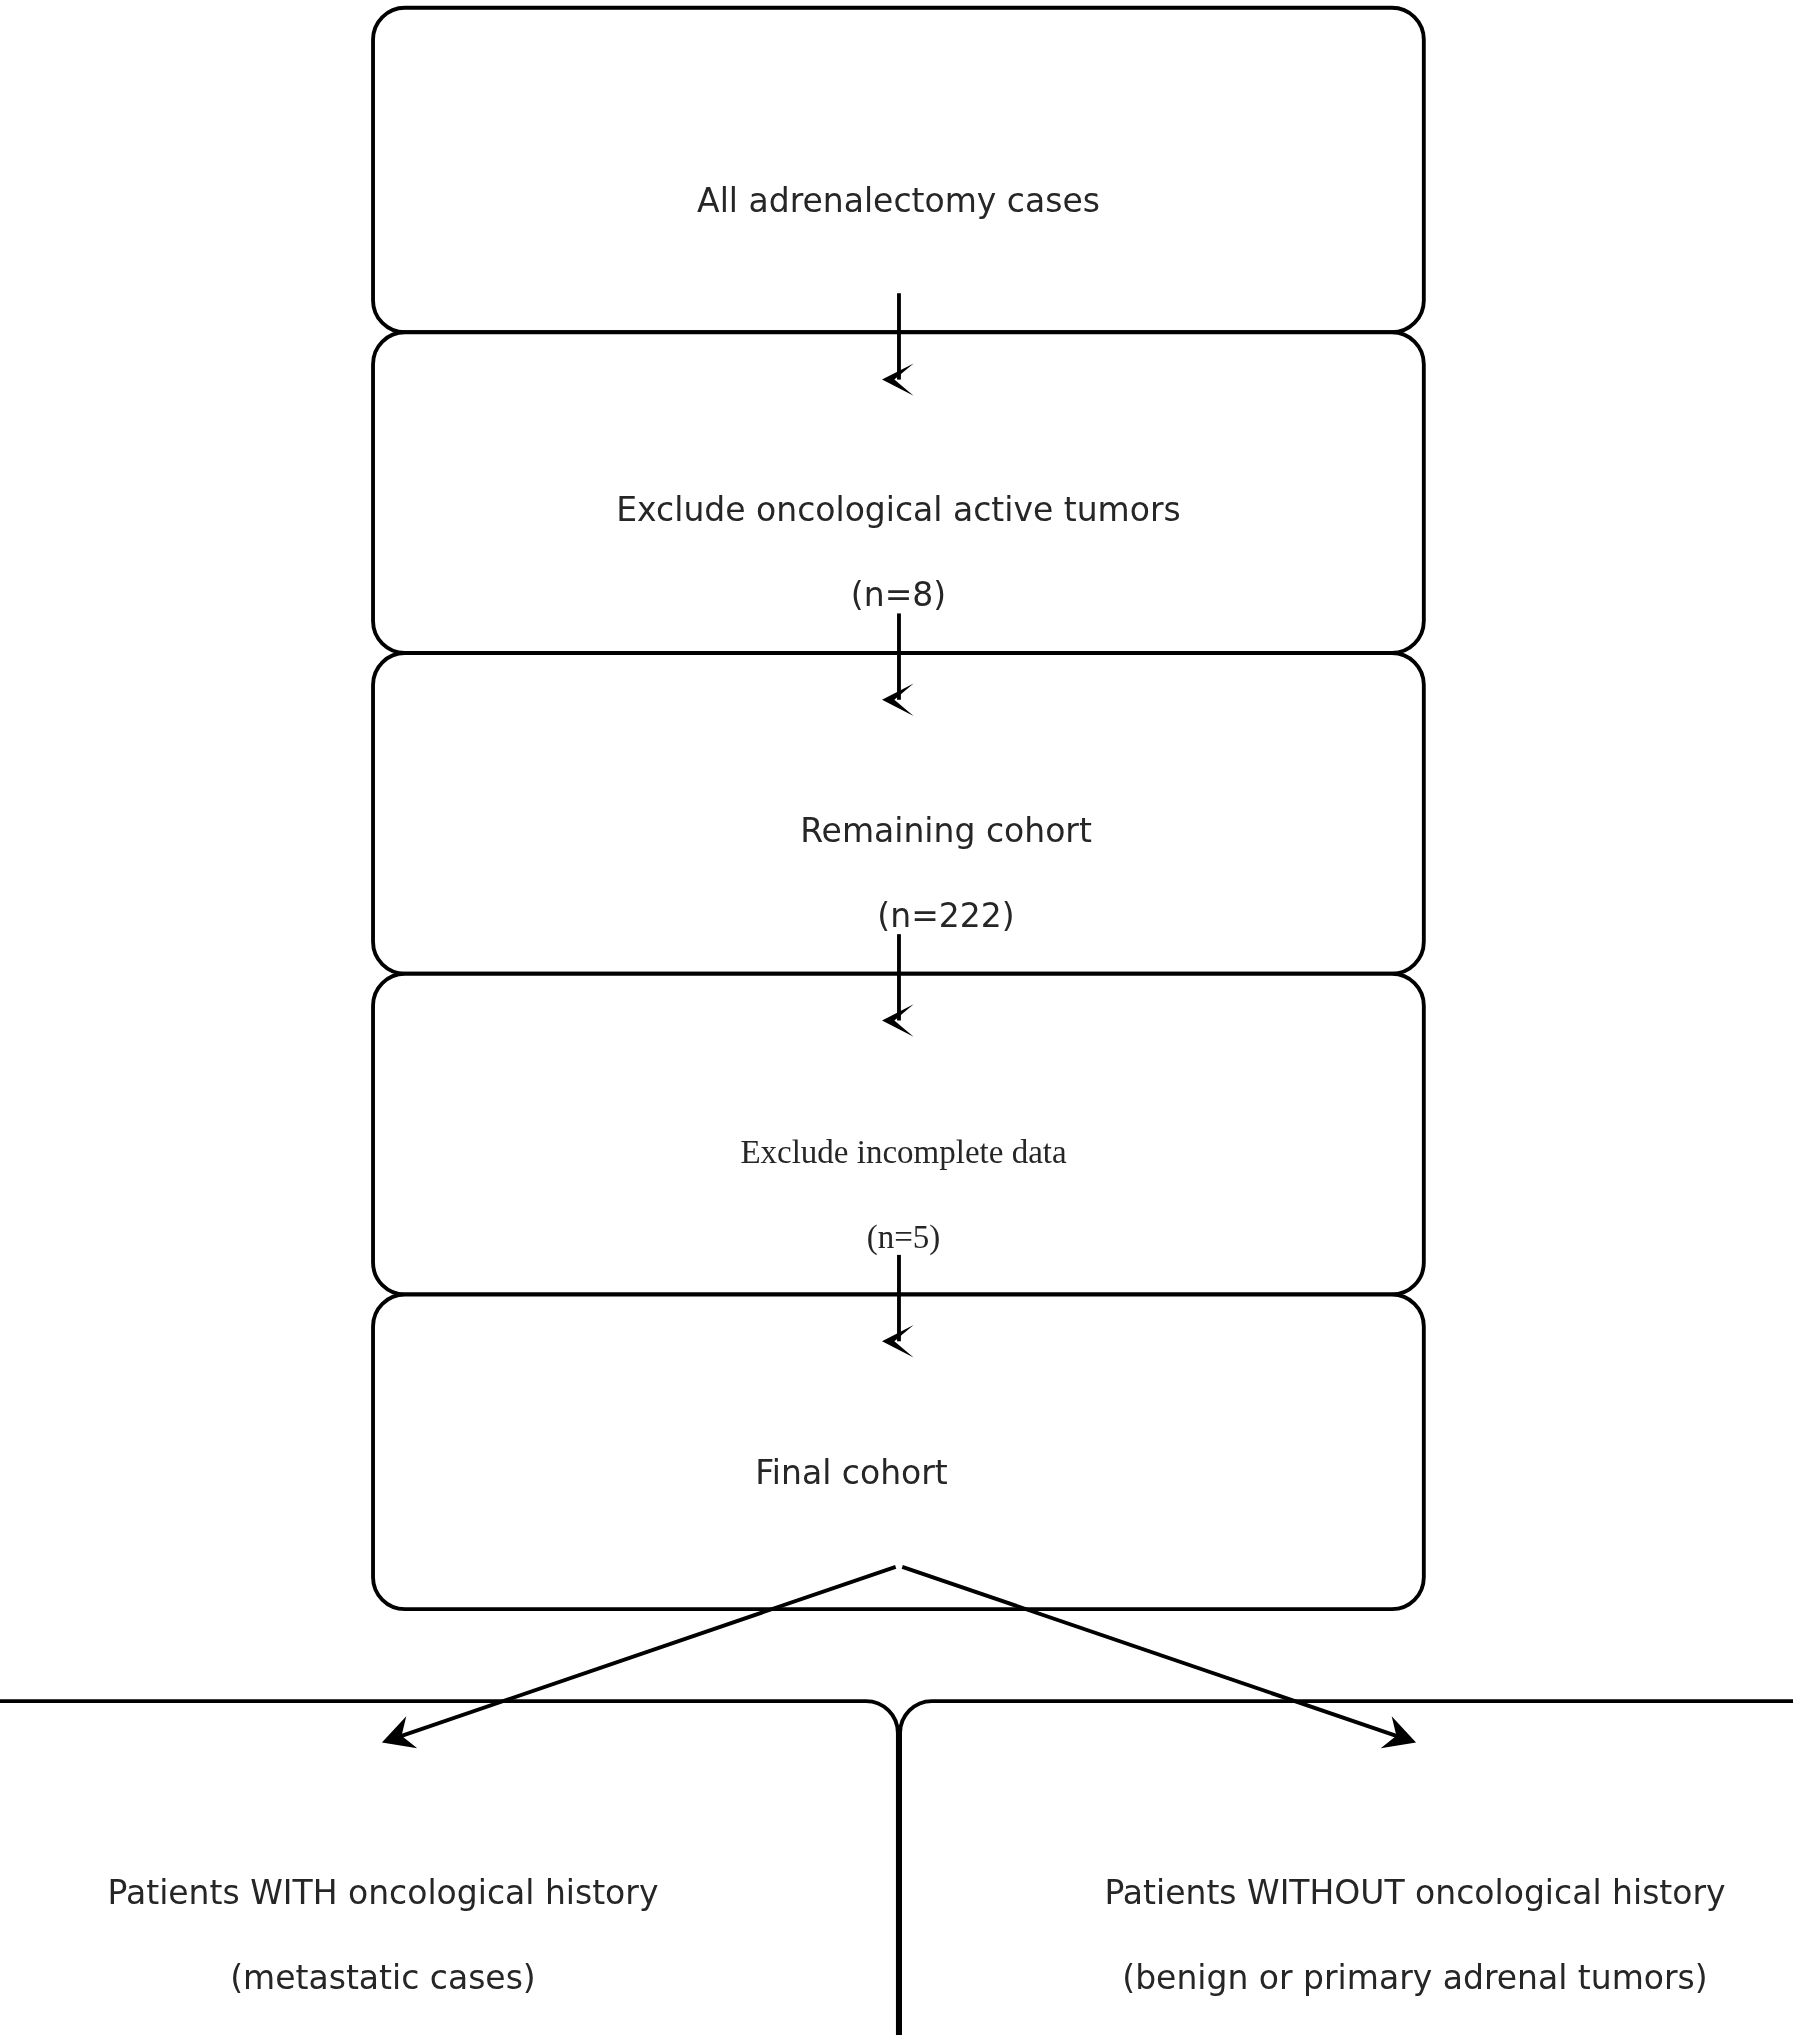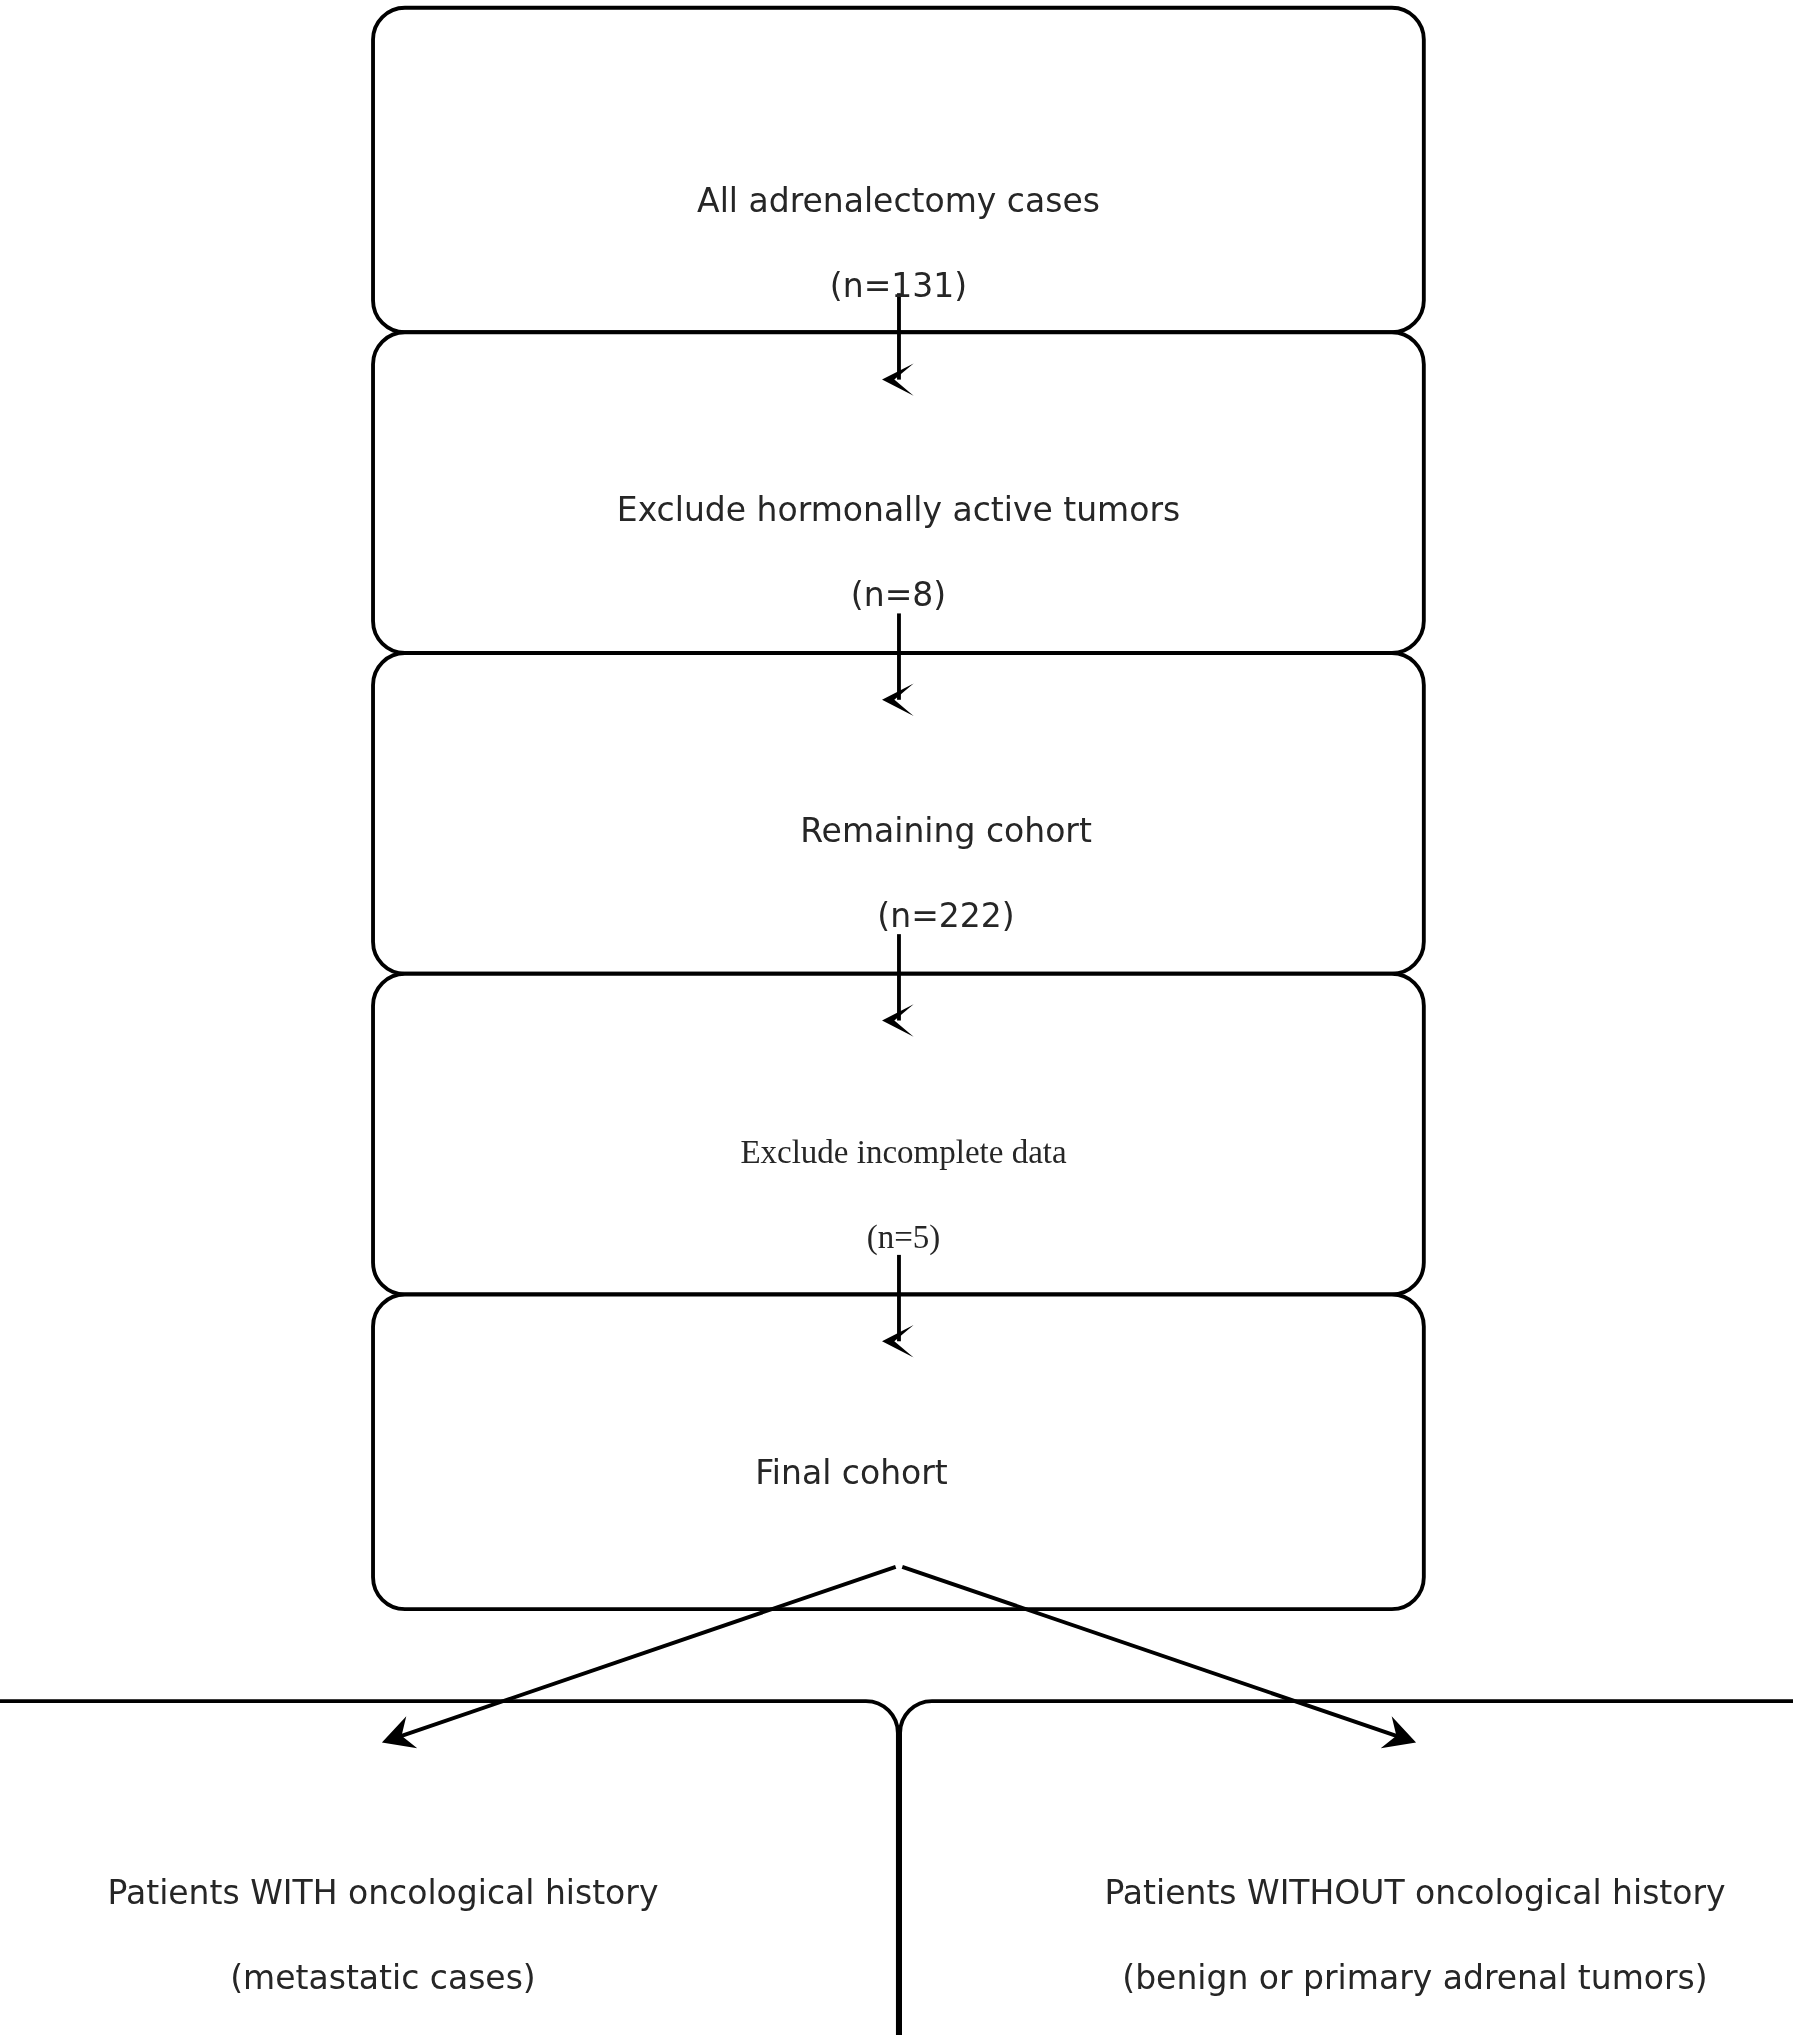--- a/index.html
+++ b/index.html
@@ -77,25 +77,24 @@
     <line class="connector" x1="1634" y1="1115" x2="1634" y2="1272" marker-end="url(#arrowhead-down)"></line>
     <line class="connector" x1="1634" y1="1698" x2="1634" y2="1855" marker-end="url(#arrowhead-down)"></line>
     <line class="connector" x1="1634" y1="2281" x2="1634" y2="2438" marker-end="url(#arrowhead-down)"></line>
 
     <line class="connector" x1="1628" y1="2848" x2="710" y2="3162" marker-end="url(#arrowhead-diag)"></line>
     <line class="connector" x1="1640" y1="2848" x2="2558" y2="3162" marker-end="url(#arrowhead-diag)"></line>
   </svg>
 
   <div class="node-label" style="left:373px; top:138px; width:1051px;">
     <div>All adrenalectomy cases</div>
-    <div>(n=131)</div>
   </div>
 
   <div class="node-label" style="left:373px; top:447px; width:1051px;">
-    <div>Exclude hormonally active tumors</div>
+    <div>Exclude oncological active tumors</div>
     <div>(n=8)</div>
   </div>
 
   <div class="node-label" style="left:373px; top:768px; width:1146px;">
     <div>Remaining cohort</div>
     <div>(n=222)</div>
   </div>
 
   <div class="node-label" style="left:378px; top:1089px; width:1051px;font-family:Liberation Serif, serif;">
     <div>Exclude incomplete data</div>

